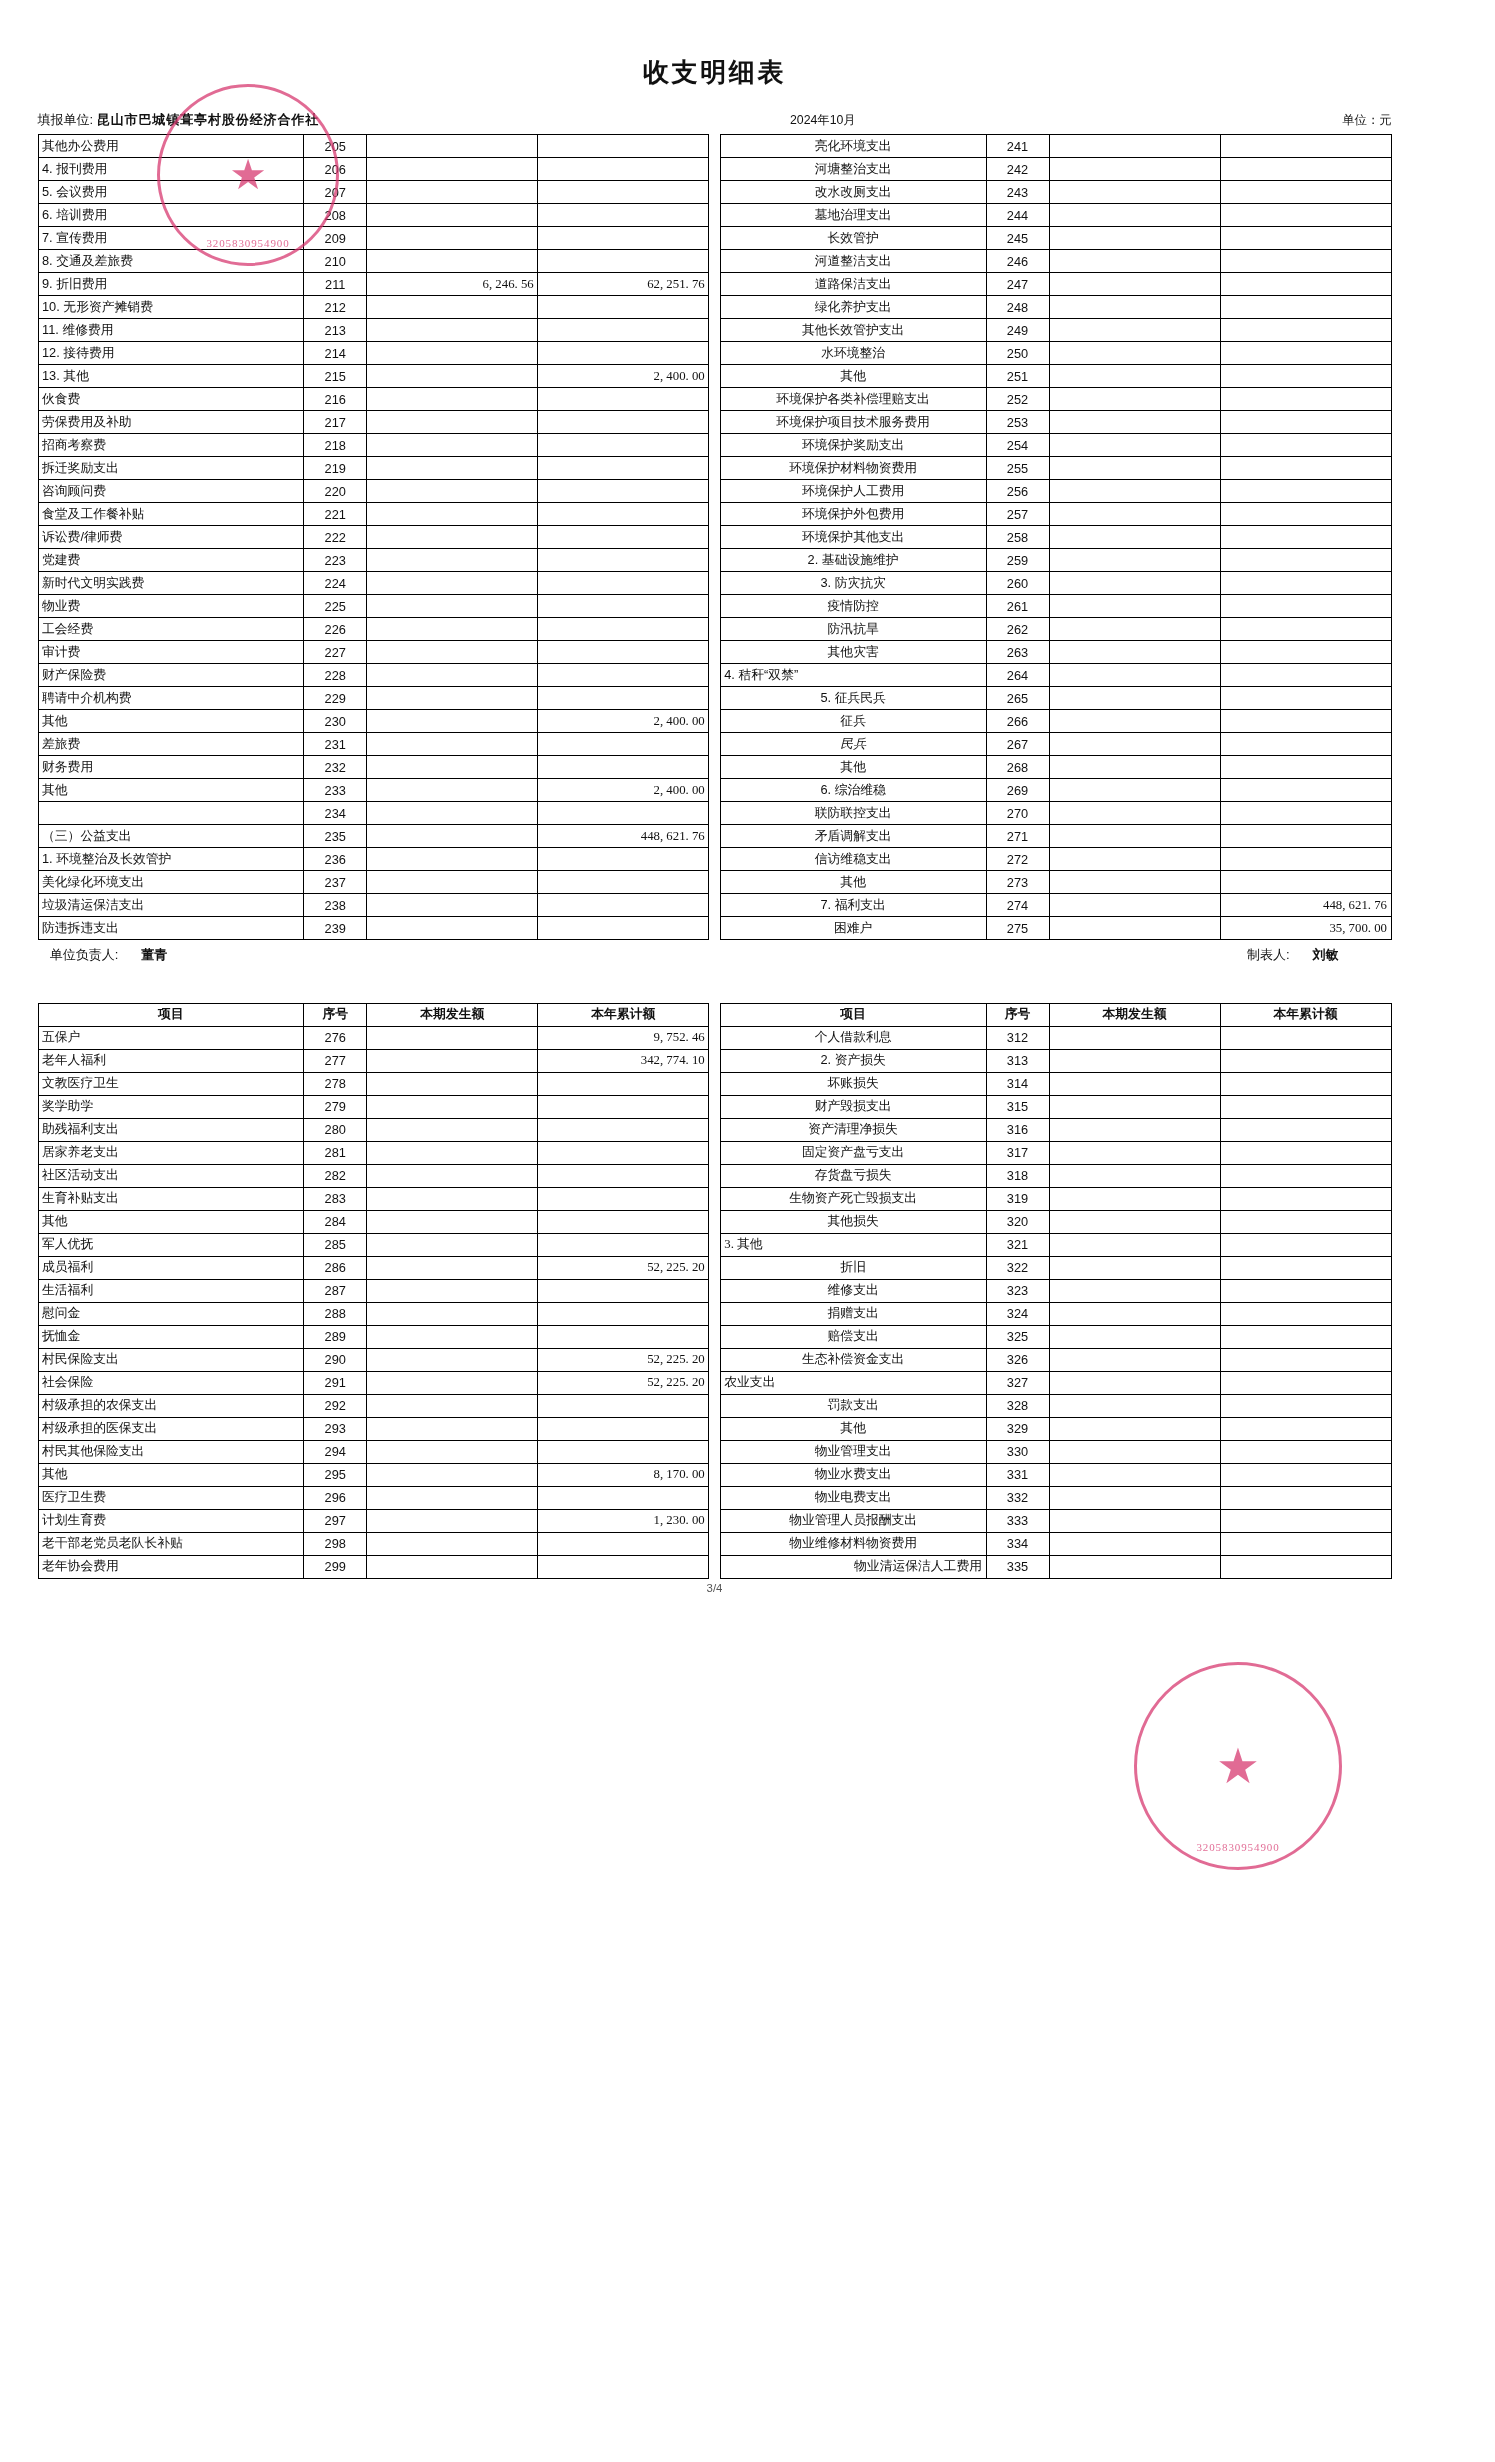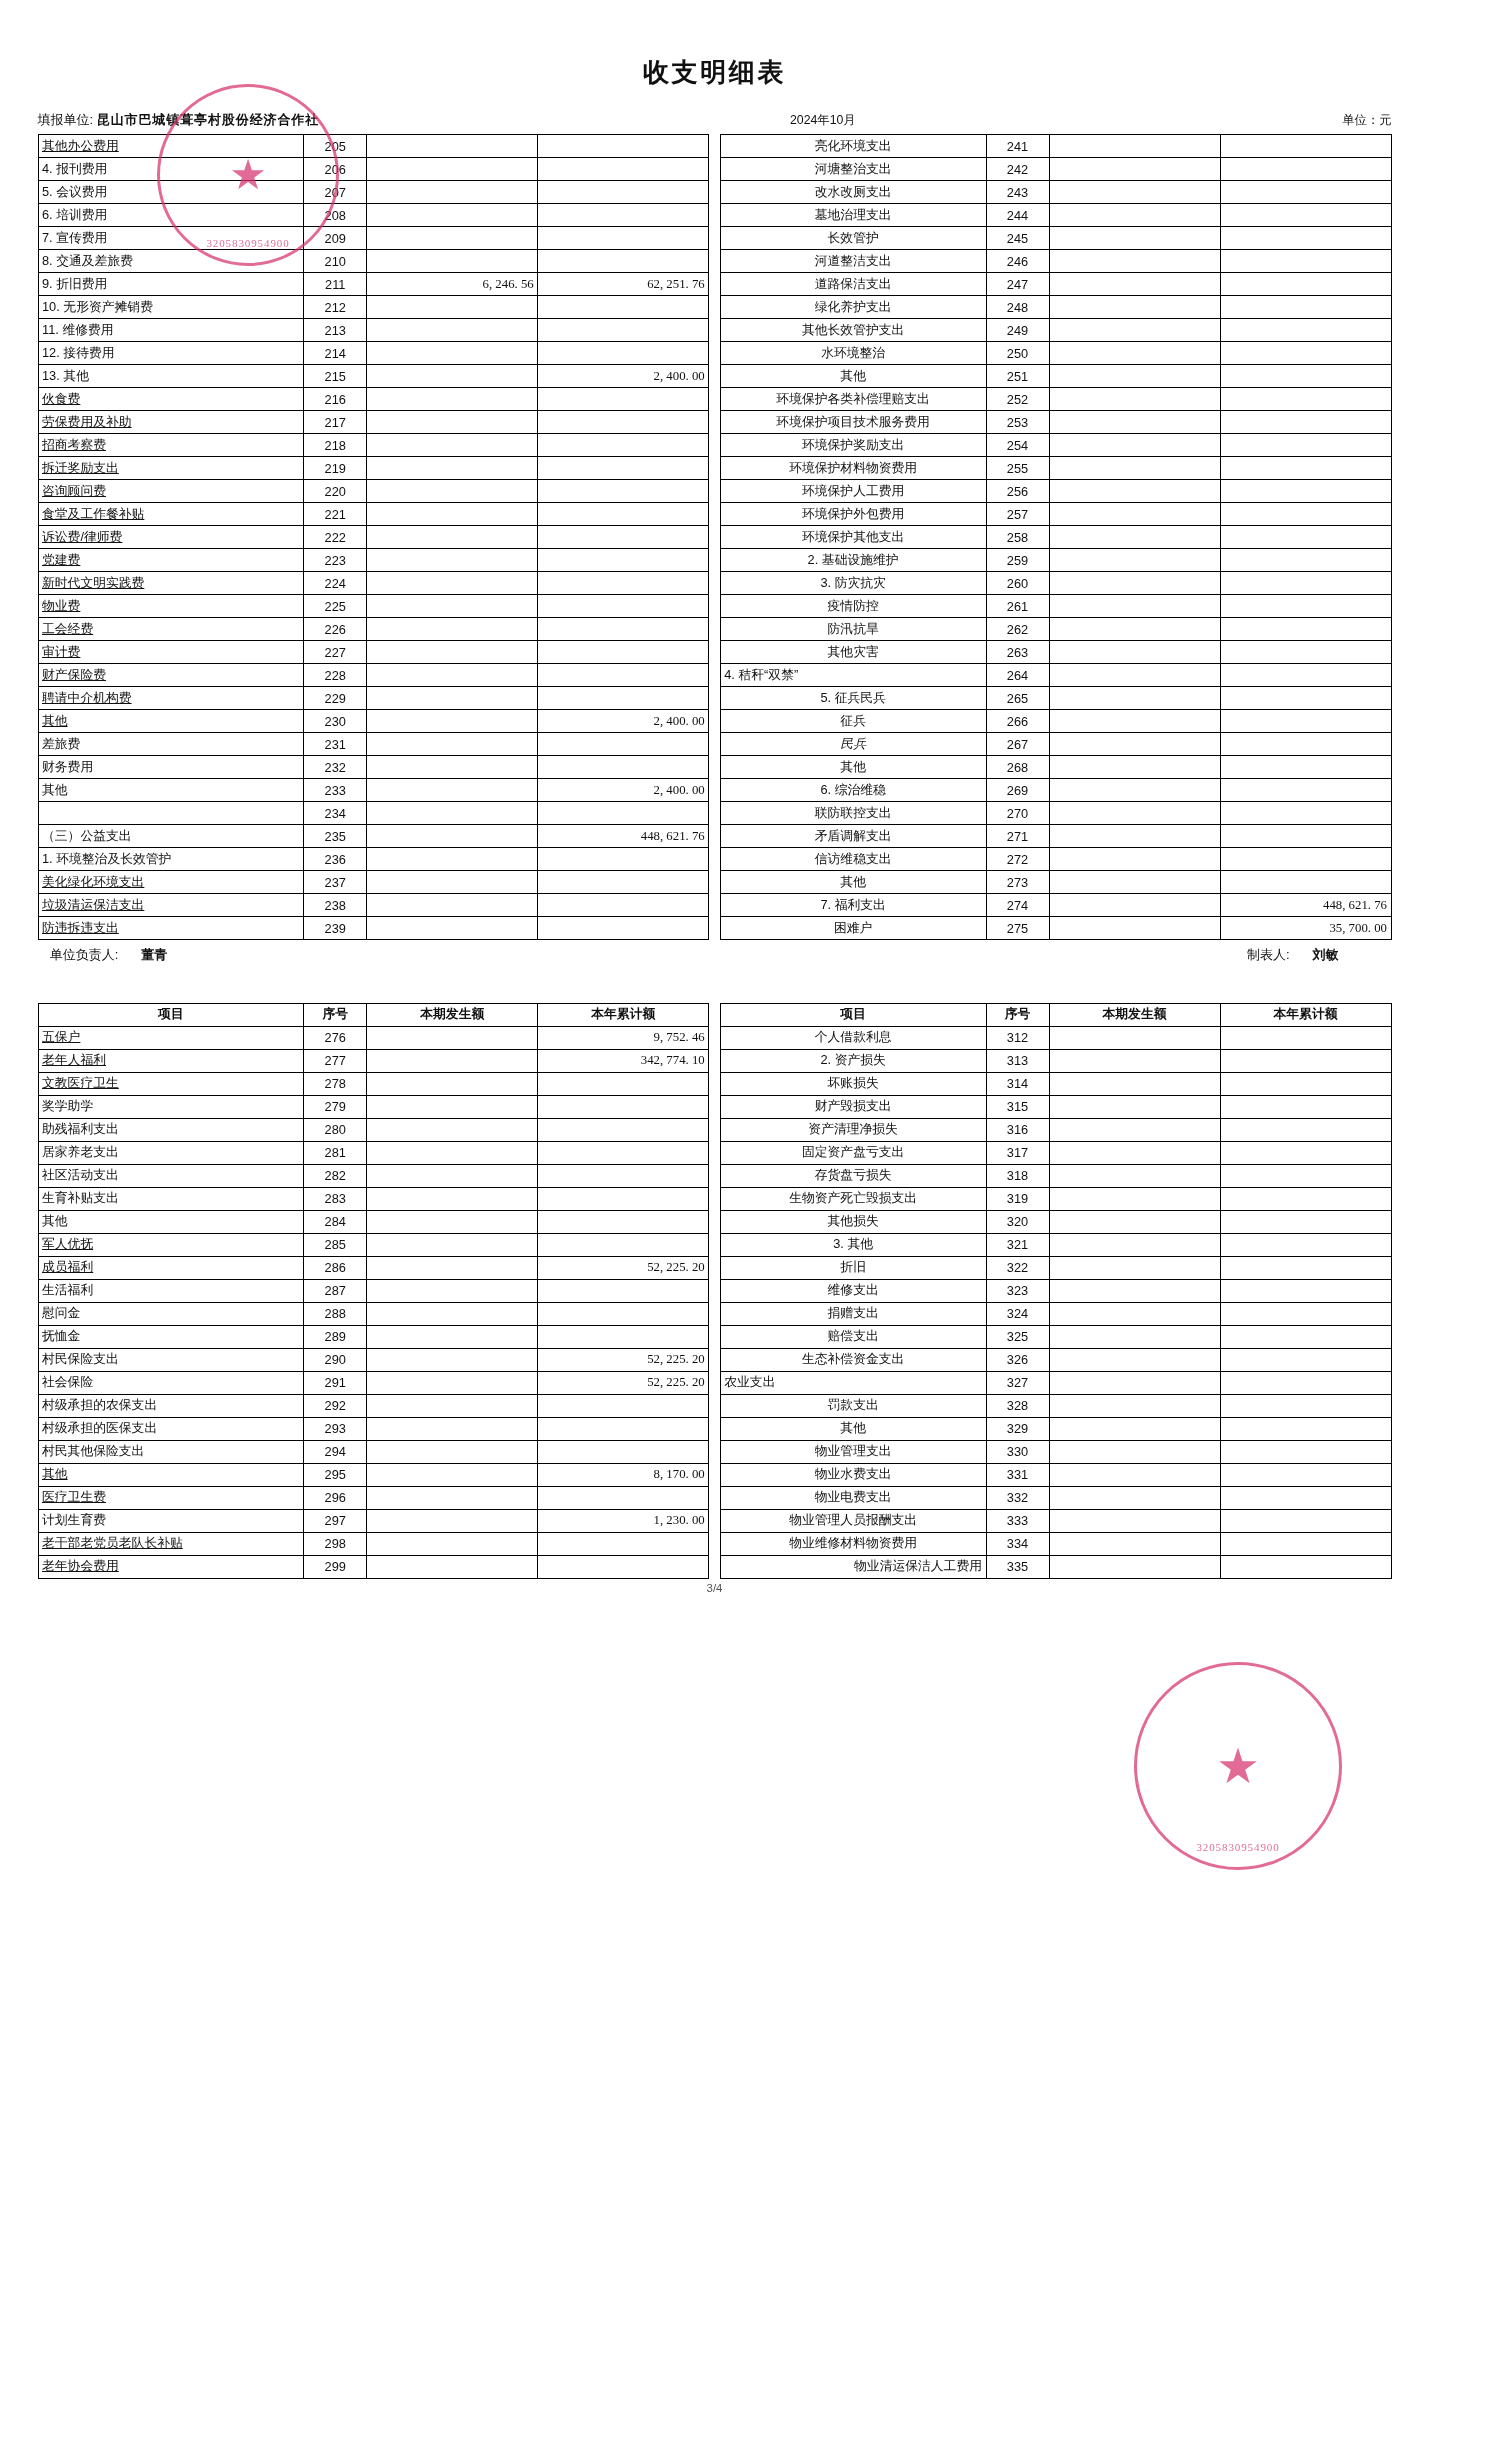--- a/index.html
+++ b/index.html
@@ -52,21 +52,21 @@
     overflow:hidden;
     white-space:nowrap;
   }
   td.name   { text-align:left; }
   td.num    { text-align:center; width:55px; font-size:12px;}
   td.amt    { text-align:right; width:163px; font-size:12.3px; padding-right:8.8px; font-family:"Liberation Serif", serif;}
   td.spacer { border:none !important; width:3.5px; background:#fff; }
 
   .ind0 { padding-left:7px; }
   .ind1 { padding-left:26px; }
-  .ind2 { padding-left:46px;text-decoration:underline; }
+  .ind2 { padding-left:46px; }
   .ind3 { padding-left:65px; }
   .small { font-size:11px; }
 
   .hdr td { text-align:center; font-weight:600; font-size:13px; }
 
   .sign-row {
     width:1354px;
     margin:5.3px auto 0 auto;
     display:flex;
     font-size:13px;
@@ -642,21 +642,21 @@
           <td class="num">320</td>
           <td class="amt"></td>
           <td class="amt"></td>
         </tr>
         <tr>
           <td class="name ind2">军人优抚</td>
           <td class="num">285</td>
           <td class="amt"></td>
           <td class="amt"></td>
           <td class="spacer"></td>
-          <td class="name" style="text-align: center;">3. 其他</td>
+          <td class="name" style="text-align: left; font-family: Liberation Serif, serif;">3. 其他</td>
           <td class="num">321</td>
           <td class="amt"></td>
           <td class="amt"></td>
         </tr>
         <tr>
           <td class="name ind2">成员福利</td>
           <td class="num">286</td>
           <td class="amt"></td>
           <td class="amt">52, 225. 20</td>
           <td class="spacer"></td>

